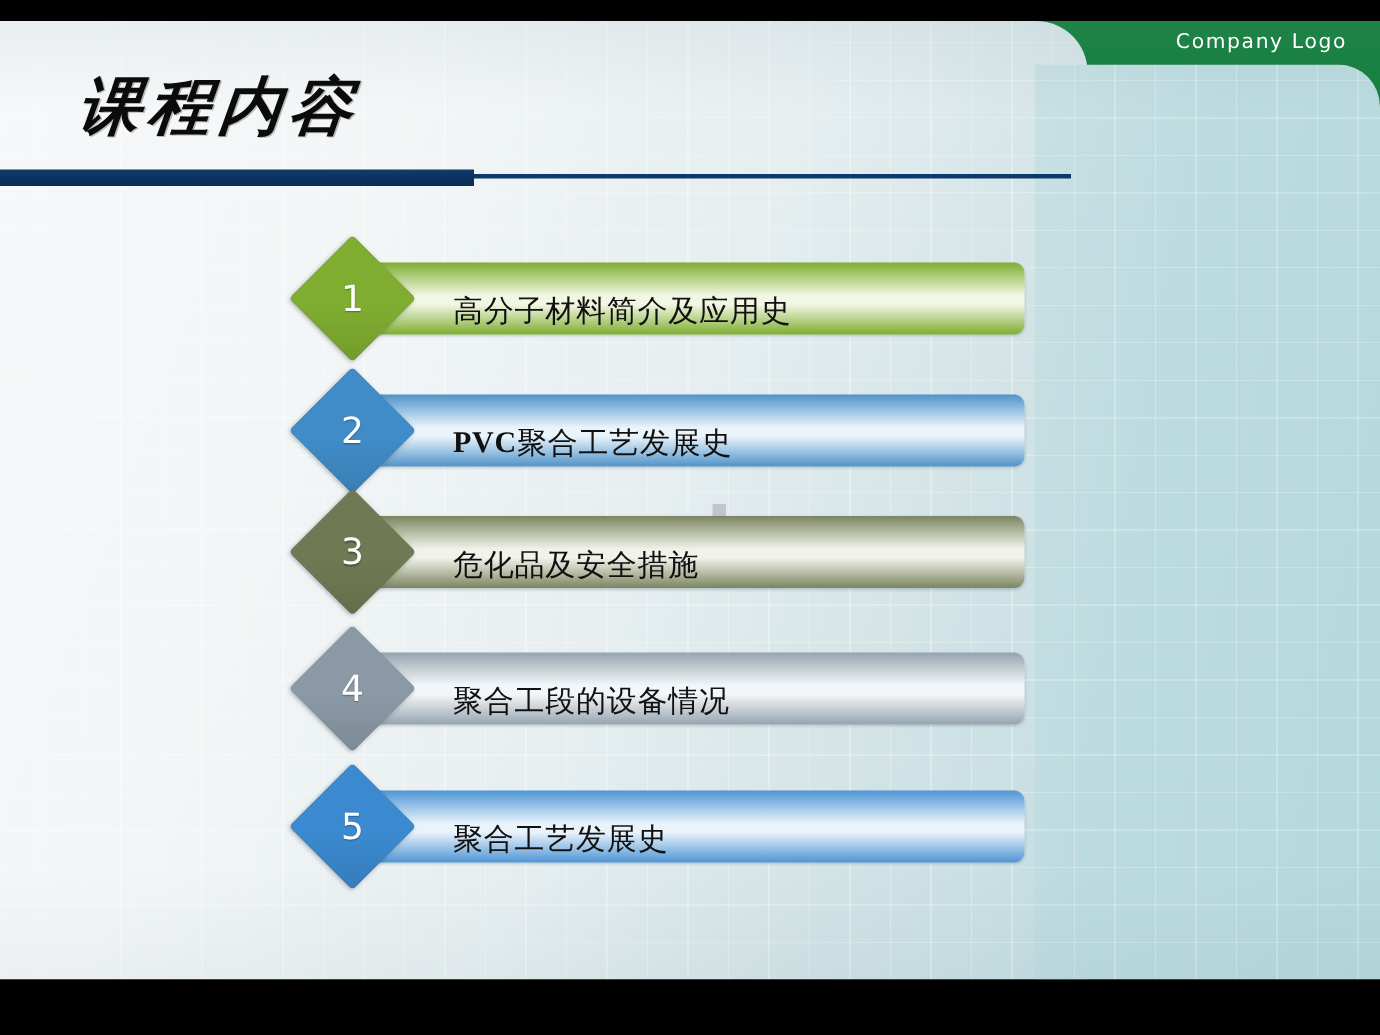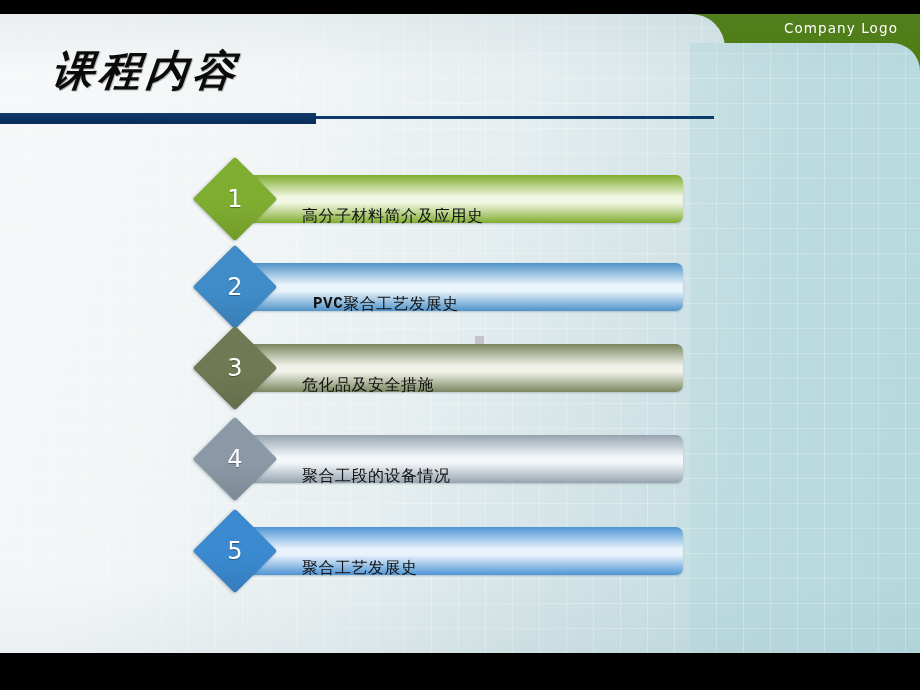--- a/index.html
+++ b/index.html
@@ -6,21 +6,21 @@
   * { margin:0; padding:0; box-sizing:border-box; }
   html, body {
     width:920px; height:690px;
     background:#000;
     font-family:"Liberation Sans","DejaVu Sans",sans-serif;
     overflow:hidden;
   }
   #slide {
     position:relative;
     width:920px; height:690px;
-    background:#4d7c0f;
+    background:#15803d;
     overflow:hidden;
   }
 
   
   .bg-left {
     position:absolute;
     left:0; top:14px;
     width:725px; height:639px;
     border-top-right-radius:34px;
     background:
@@ -108,29 +108,29 @@
   }
   .row-bar {
     position:absolute;
     left:30px; top:6px;
     width:448px; height:48px;
     border-radius:7px;
     box-shadow:0 1px 2px rgba(60,80,90,0.25);
   }
   .row-label {
     position:absolute;
-    left:97px; top:17px; height:60px;
+    left:97px; top:8px; height:60px;
     display:flex; align-items:center;
-    font-family:Liberation Mono, monospace;
-    font-size:16px;
+    font-family:Liberation Serif, serif;
+    font-size:20px;
     color:#111111;
     white-space:nowrap;
     letter-spacing:0.5px;
   }
-  .row-label b { font-weight:bold;margin-left:11px; }
+  .row-label b { font-weight:bold; }
   .diamond {
     position:absolute;
     left:0; top:0;
     width:60px; height:60px;
     transform:rotate(45deg);
     border-radius:3px;
     box-shadow:0 1px 3px rgba(40,60,70,0.35);
   }
   .diamond-num {
     position:absolute;

